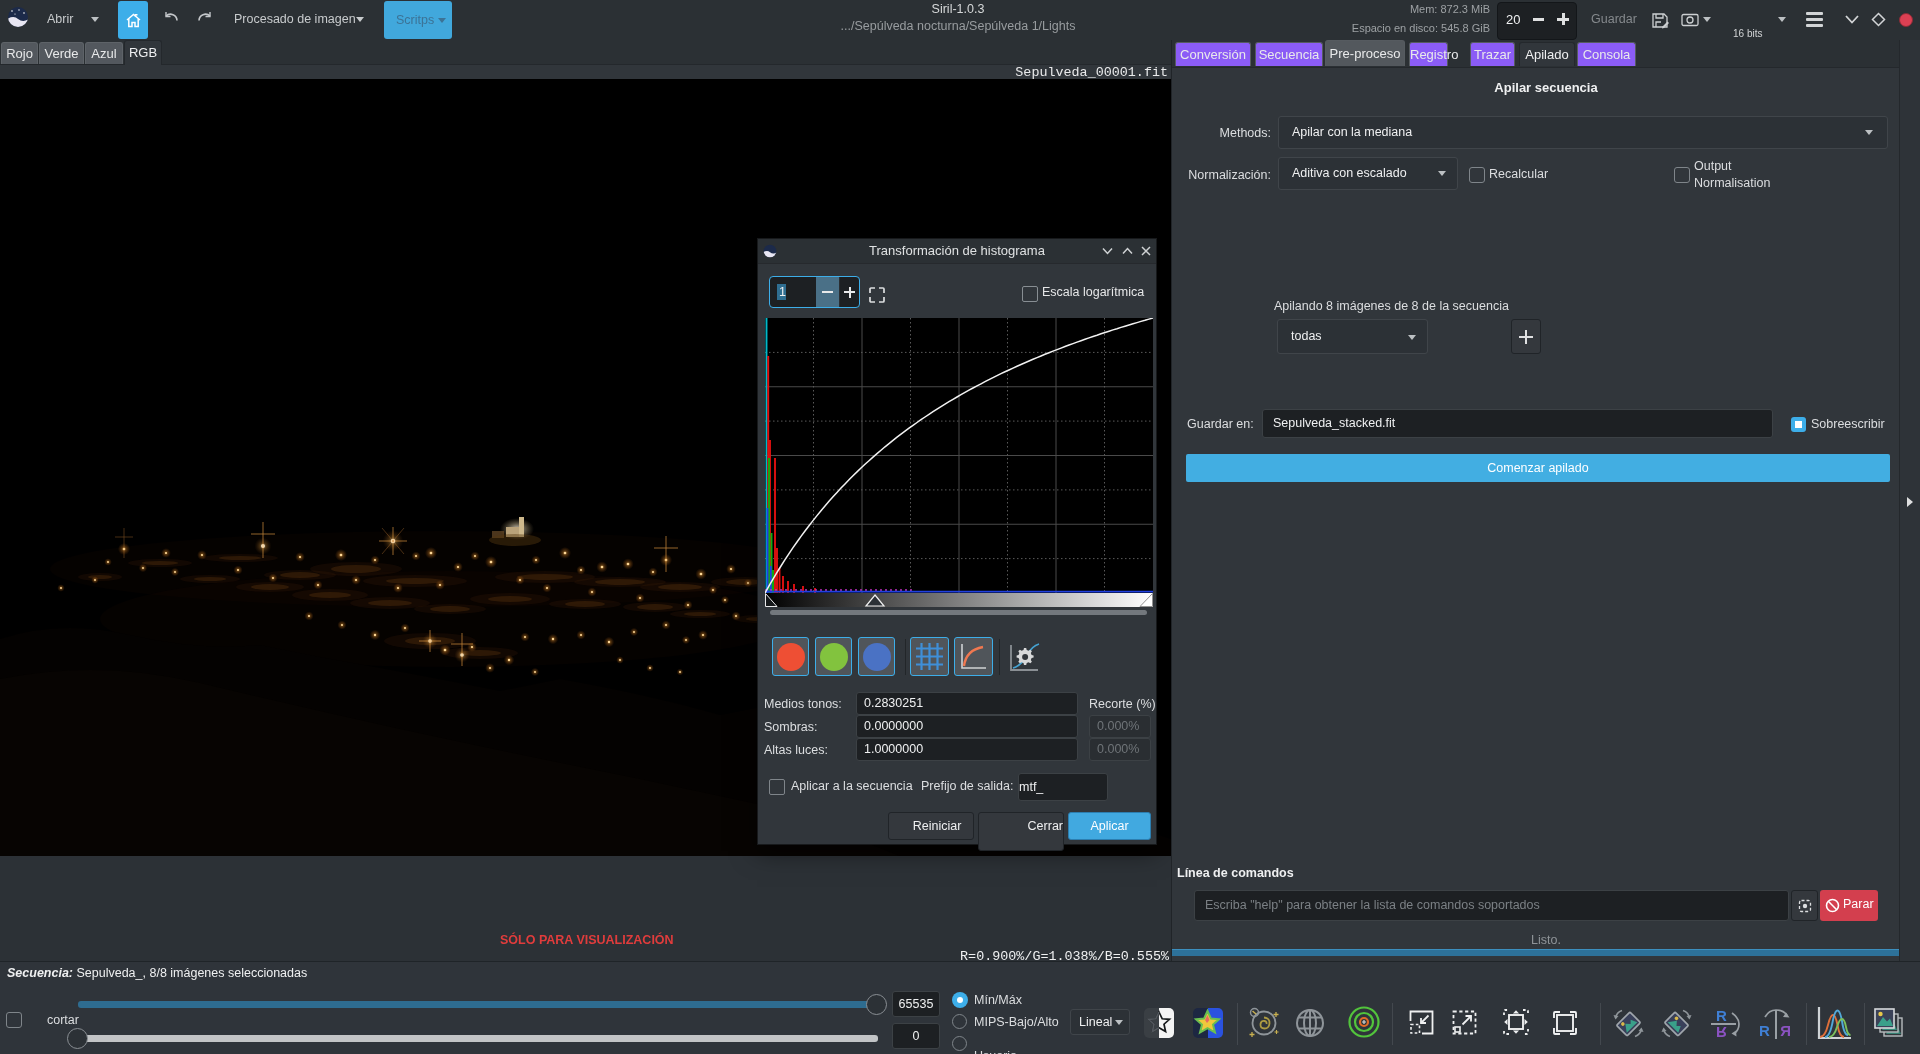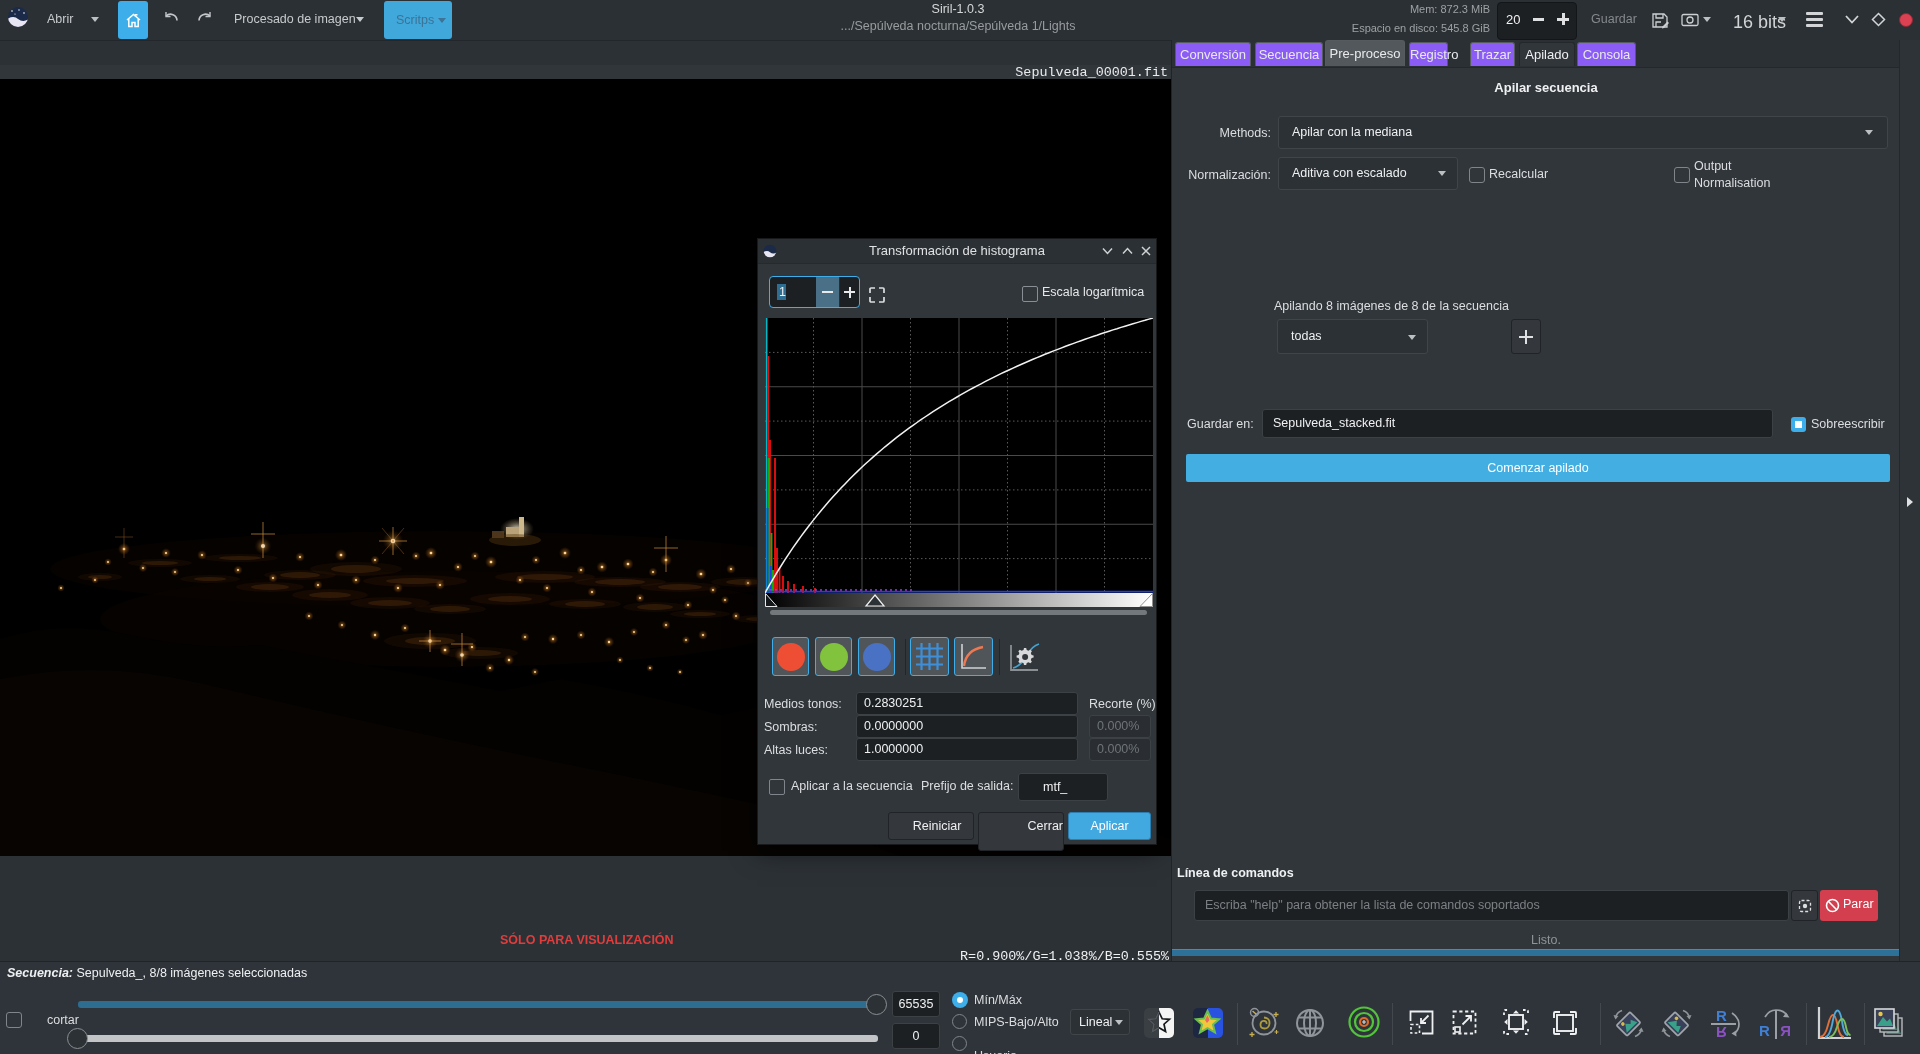--- a/index.html
+++ b/index.html
@@ -76,38 +76,44 @@
         <path d="M5 3 V7 H12 V3"></path>
         <path d="M5 16 V11 H10"></path>
     <path d="M11.5 15.5 L16.5 10.5 L18 12 L13 17 L11 17.5 Z" fill="#cdd0d2" stroke="none"></path>
   </svg>
 
   <svg class="abs" style="left:1681px;top:12px;" width="20" height="16" viewBox="0 0 20 16" fill="none" stroke="#cdd0d2" stroke-width="1.3">
     <rect x="1" y="2.5" width="16" height="11" rx="1.5"></rect>
         <circle cx="9" cy="8" r="3"></circle>
   </svg>
   <div class="abs caret" style="left:1703px;top:17px;"></div>
-  <div class="abs" style="left:1733px;top:12px;color:#d2d4d6;font-size:18px;">16 bits</div>
+  <div class="abs" style="left:1733px;top:28px;color:#d2d4d6;font-size:10px;">16 bits</div>
   <div class="abs caret" style="left:1778px;top:17px;"></div>
 
   <div class="abs" style="left:1806px;top:12px;width:17px;height:2.6px;background:#d2d4d6;border-radius:1px;"></div>
   <div class="abs" style="left:1806px;top:18px;width:17px;height:2.6px;background:#d2d4d6;border-radius:1px;"></div>
   <div class="abs" style="left:1806px;top:24px;width:17px;height:2.6px;background:#d2d4d6;border-radius:1px;"></div>
 
   <svg class="abs" style="left:1844px;top:14px;" width="16" height="11" viewBox="0 0 16 11" fill="none" stroke="#d2d4d6" stroke-width="1.8">
         <path d="M2 2 L8 8.5 L14 2"></path>
       </svg>
 
   <svg class="abs" style="left:1871px;top:12px;" width="15" height="15" viewBox="0 0 15 15" fill="none" stroke="#d2d4d6" stroke-width="1.5">
         <path d="M7.5 1.5 L13.5 7.5 L7.5 13.5 L1.5 7.5 Z"></path>
       </svg>
 
   <div class="abs" style="left:1899px;top:13px;width:14px;height:14px;border-radius:50%;background:#dc4053;border:1px solid #8a2b36;box-sizing:border-box;"></div>
 </div>
 
+<div class="abs" style="left:0;top:40px;width:1171px;height:24px;background:#2b3034;border-bottom:1px solid #24282c;">
+  <div class="abs" style="left:1px;top:2px;width:37px;height:22px;background:#53585e;border:1px solid #5e6368;border-bottom:none;border-radius:3px 3px 0 0;color:#e8e9ea;font-size:13px;text-align:center;line-height:22px;box-sizing:border-box;">Rojo</div>
+  <div class="abs" style="left:39px;top:2px;width:45px;height:22px;background:#53585e;border:1px solid #5e6368;border-bottom:none;border-radius:3px 3px 0 0;color:#e8e9ea;font-size:13px;text-align:center;line-height:22px;box-sizing:border-box;">Verde</div>
+  <div class="abs" style="left:85px;top:2px;width:38px;height:22px;background:#53585e;border:1px solid #5e6368;border-bottom:none;border-radius:3px 3px 0 0;color:#e8e9ea;font-size:13px;text-align:center;line-height:22px;box-sizing:border-box;">Azul</div>
+  <div class="abs" style="left:124px;top:0px;width:38px;height:25px;background:#31363b;border:1px solid #24282c;border-bottom:none;border-radius:3px 3px 0 0;color:#eff0f1;font-size:13px;text-align:center;line-height:24px;box-sizing:border-box;">RGB</div>
+</div>
 
 <div class="abs" style="left:0;top:65px;width:1171px;height:14px;background:#31363b;">
   <div class="abs mono" style="right:3px;top:0px;color:#e9eaeb;font-size:13.4px;">Sepulveda_00001.fit</div>
 </div>
 
 <div class="abs" style="left:0;top:79px;width:1171px;height:777px;background:#000;overflow:hidden;" id="canvas">
   <svg width="1171" height="777" viewBox="0 0 1171 777">
     <defs>
       <radialGradient id="g1">
             <stop offset="0%" stop-color="#ffd9a0" stop-opacity="0.95"></stop>
@@ -482,21 +488,21 @@
   <div class="abs lbl" style="left:6px;top:481px;">Sombras:</div>
   <div class="abs in" style="left:98px;top:476px;width:220px;height:21px;"><span style="font-size:12.5px;color:#eff0f1;padding-left:7px;line-height:21px;">0.0000000</span></div>
   <div class="abs in" style="left:331px;top:476px;width:60px;height:21px;background:#2a2e32;"><span style="font-size:12.5px;color:#6f7478;padding-left:7px;line-height:21px;">0.000%</span></div>
   <div class="abs lbl" style="left:6px;top:504px;">Altas luces:</div>
   <div class="abs in" style="left:98px;top:499px;width:220px;height:21px;"><span style="font-size:12.5px;color:#eff0f1;padding-left:7px;line-height:21px;">1.0000000</span></div>
   <div class="abs in" style="left:331px;top:499px;width:60px;height:21px;background:#2a2e32;"><span style="font-size:12.5px;color:#6f7478;padding-left:7px;line-height:21px;">0.000%</span></div>
 
   <div class="abs chk" style="left:11px;top:540px;border-radius:2px;"></div>
   <div class="abs lbl" style="left:33px;top:540px;">Aplicar a la secuencia</div>
   <div class="abs lbl" style="left:163px;top:540px;">Prefijo de salida:</div>
-  <div class="abs in" style="left:260px;top:534px;width:88px;height:26px;"><span style="font-size:12.5px;color:#eff0f1;padding-left:24px;line-height:26px;">mtf_</span></div>
+  <div class="abs in" style="left:260px;top:534px;width:88px;height:26px;"><span style="font-size:12.5px;color:#eff0f1;padding-left:0;line-height:26px;">mtf_</span></div>
 
   <div class="abs btn" style="left:130px;top:573px;width:86px;height:28px;text-align:center;line-height:27px;font-size:12.5px;box-sizing:border-box;padding-left:12px;">Reiniciar</div>
   <div class="abs btn" style="left:220px;top:573px;width:86px;height:39px;text-align:right;line-height:27px;font-size:12.5px;box-sizing:border-box;">Cerrar</div>
   <div class="abs" style="left:310px;top:573px;width:83px;height:28px;background:#41a9e0;border:1px solid #2c7eb0;border-radius:3px;text-align:center;line-height:27px;font-size:12.5px;color:#fdfeff;box-sizing:border-box;">Aplicar</div>
 </div>
 
 <div class="abs" style="left:1171px;top:40px;width:749px;height:921px;background:#31363b;border-left:1px solid #202428;box-sizing:border-box;" id="rightpanel">
 
   <div class="abs" style="left:0;top:0;width:748px;height:27px;background:#2b3034;border-bottom:1px solid #24282c;">
     <div class="rtab abs" style="left:3px;width:76px;">Conversión</div>

